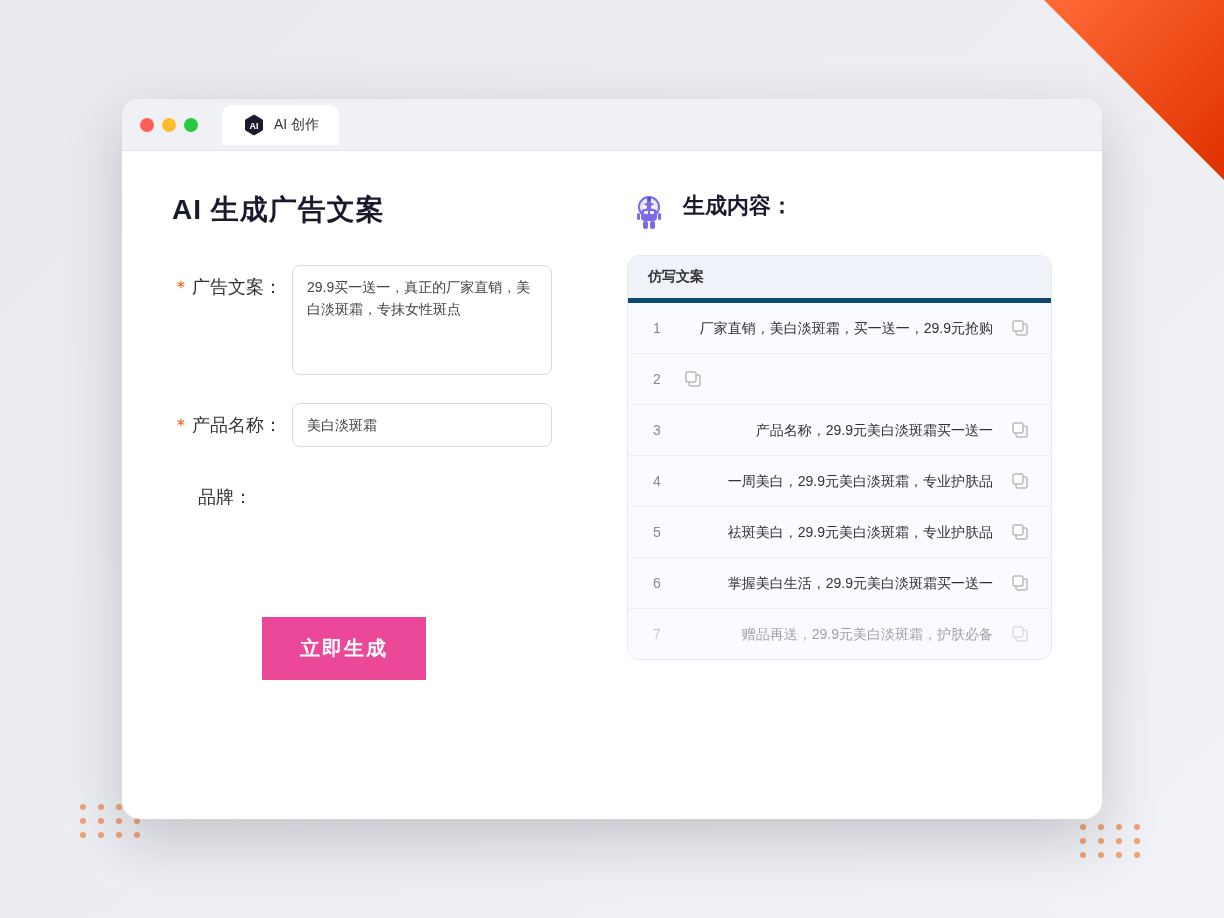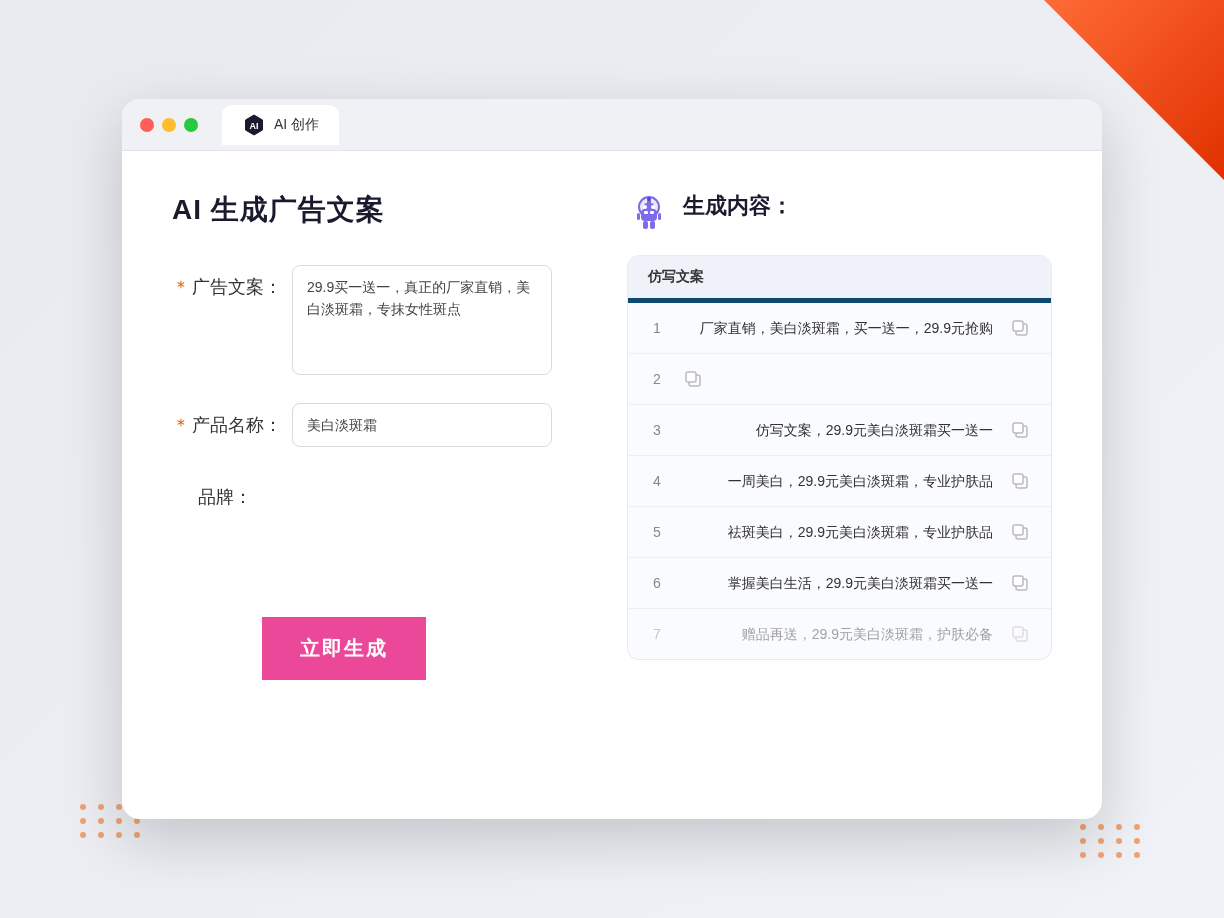--- a/index.html
+++ b/index.html
@@ -389,21 +389,21 @@
               <span class="row-num">2</span>
               <span class="copy-icon">
                 <svg width="18" height="18" viewBox="0 0 18 18" fill="none">
       <rect x="5" y="5" width="11" height="11" rx="2" stroke="#bbb" stroke-width="1.5" fill="none"></rect>
       <rect x="2" y="2" width="10" height="10" rx="2" stroke="#bbb" stroke-width="1.5" fill="white"></rect>
     </svg>
               </span>
             </div>
             <div class="table-row">
               <span class="row-num">3</span>
-              <span class="row-text">仿写文案，29.9元美白淡斑霜买一送一</span>
+              <span class="row-text">产品名称，29.9元美白淡斑霜买一送一</span>
               <span class="copy-icon">
                 <svg width="18" height="18" viewBox="0 0 18 18" fill="none">
       <rect x="5" y="5" width="11" height="11" rx="2" stroke="#bbb" stroke-width="1.5" fill="none"></rect>
       <rect x="2" y="2" width="10" height="10" rx="2" stroke="#bbb" stroke-width="1.5" fill="white"></rect>
     </svg>
               </span>
             </div>
             <div class="table-row">
               <span class="row-num">4</span>
               <span class="row-text">一周美白，29.9元美白淡斑霜，专业护肤品</span>

